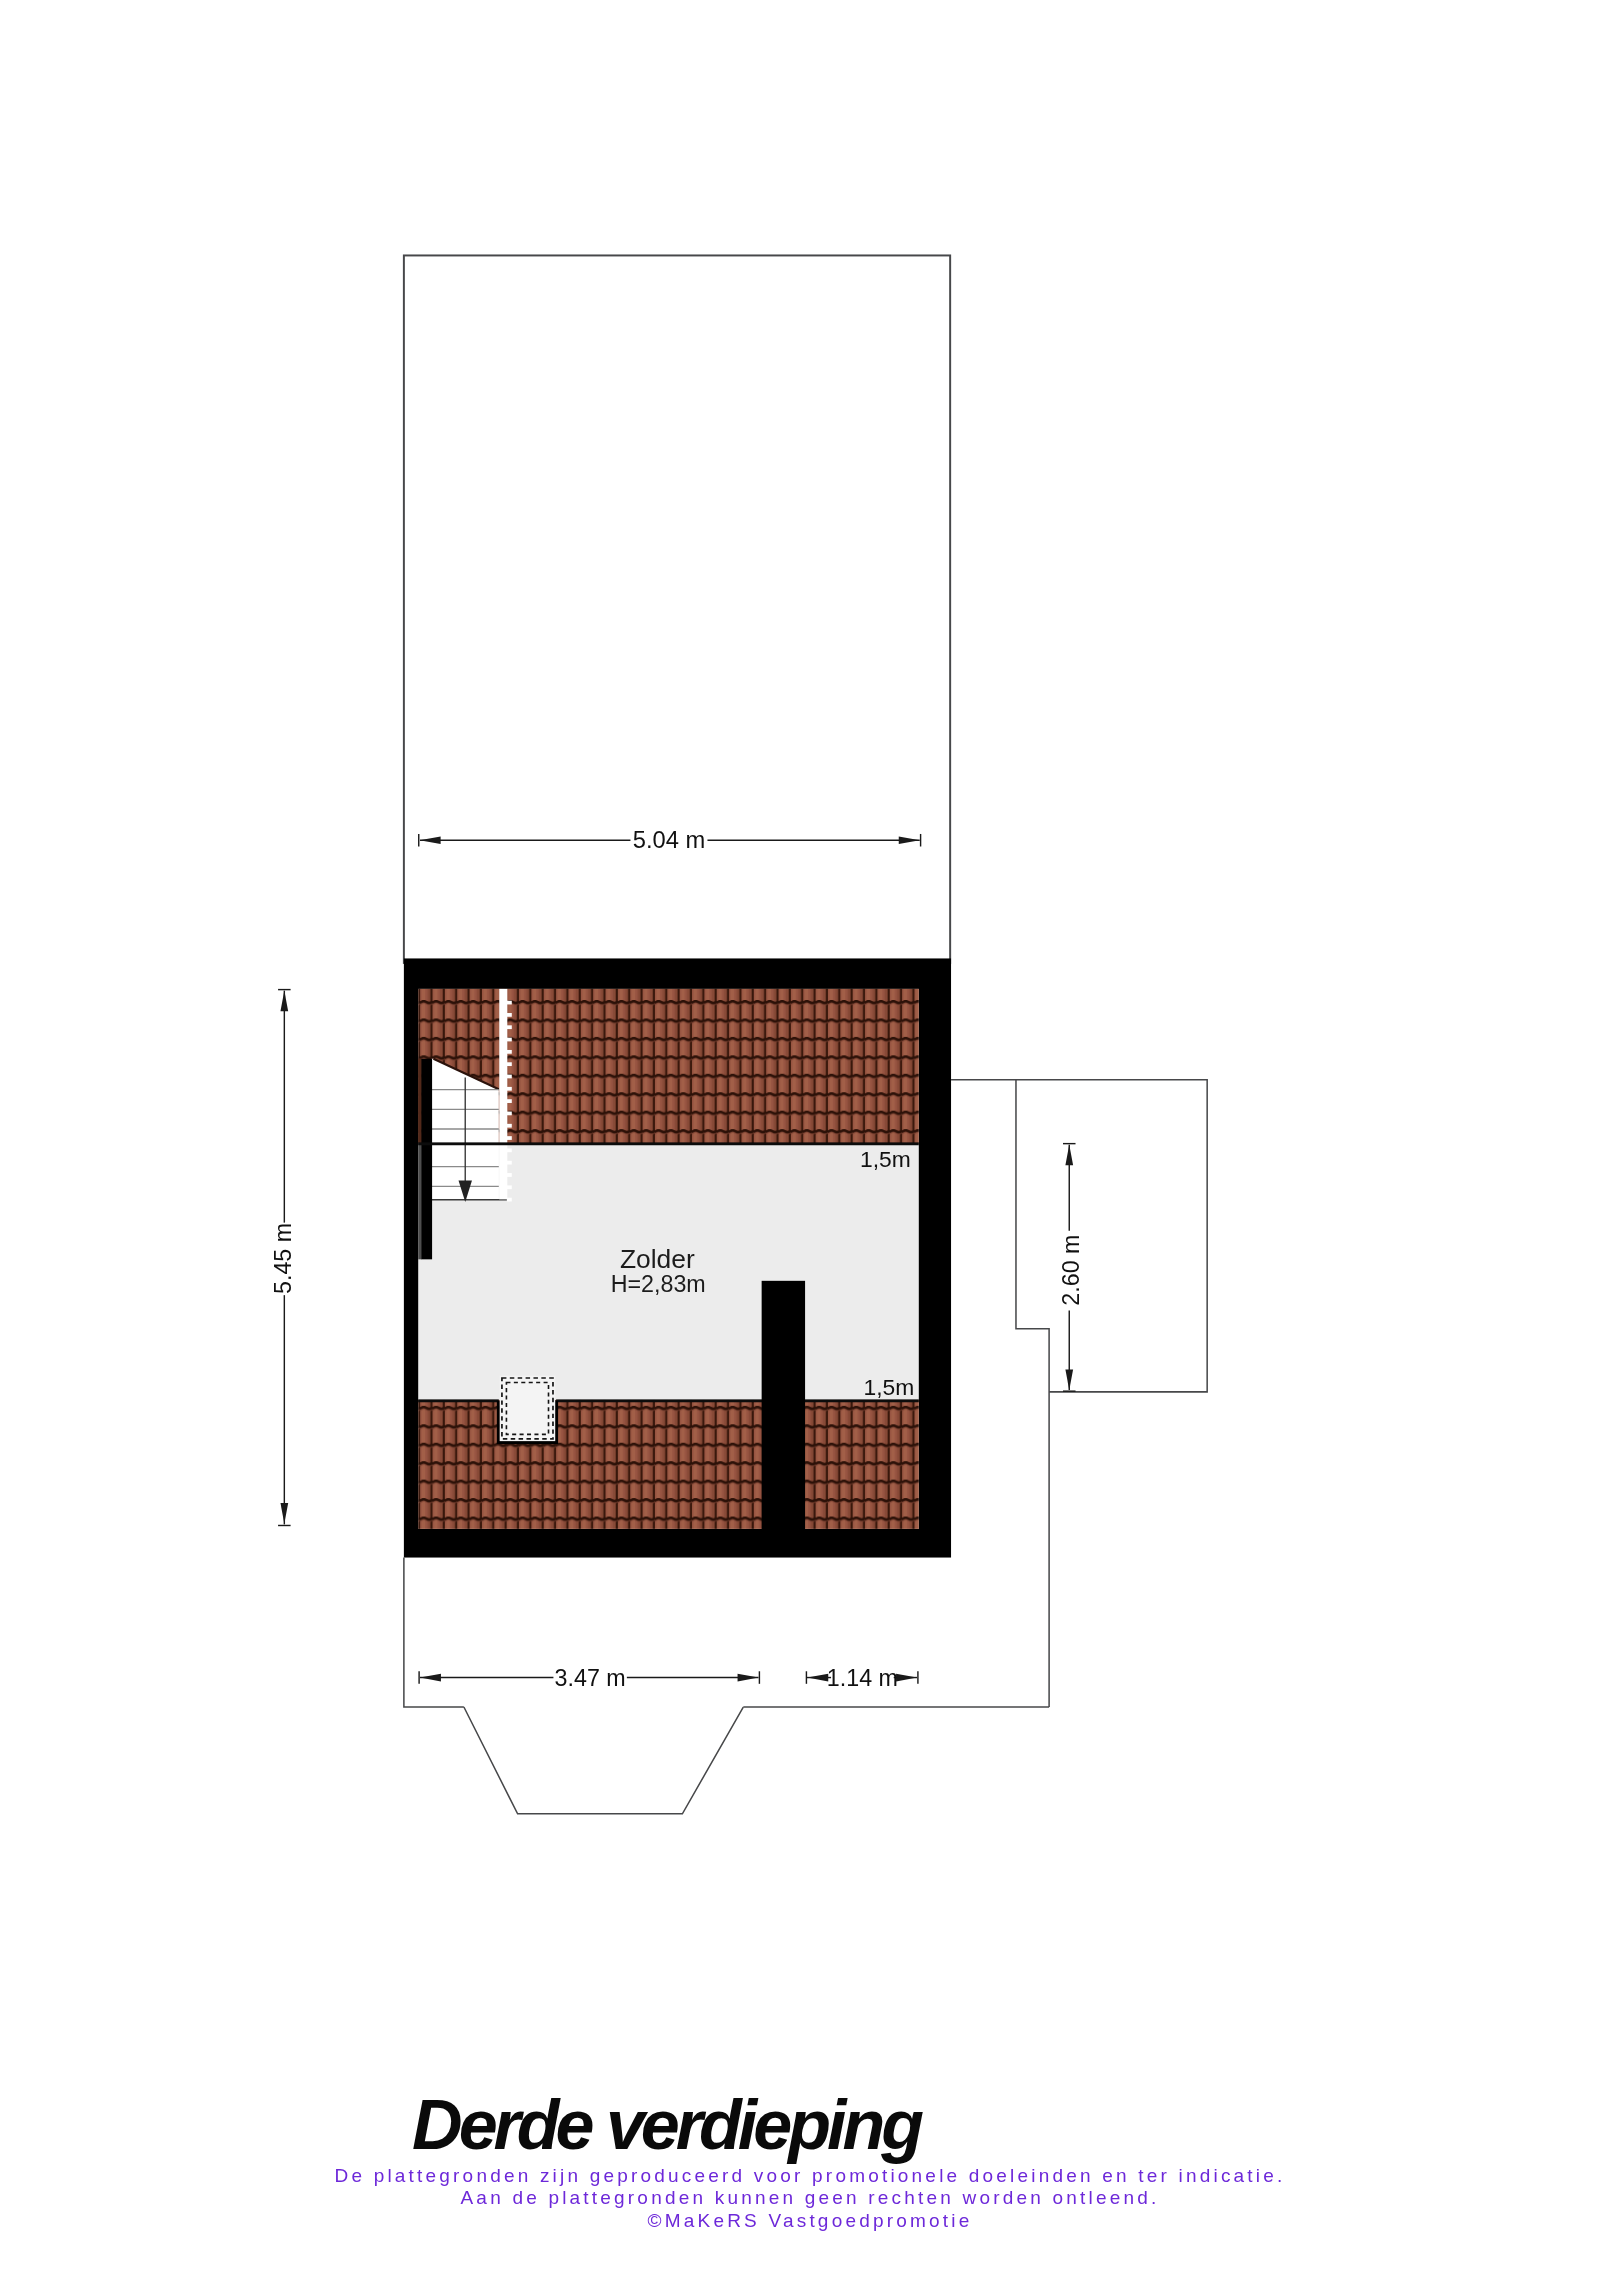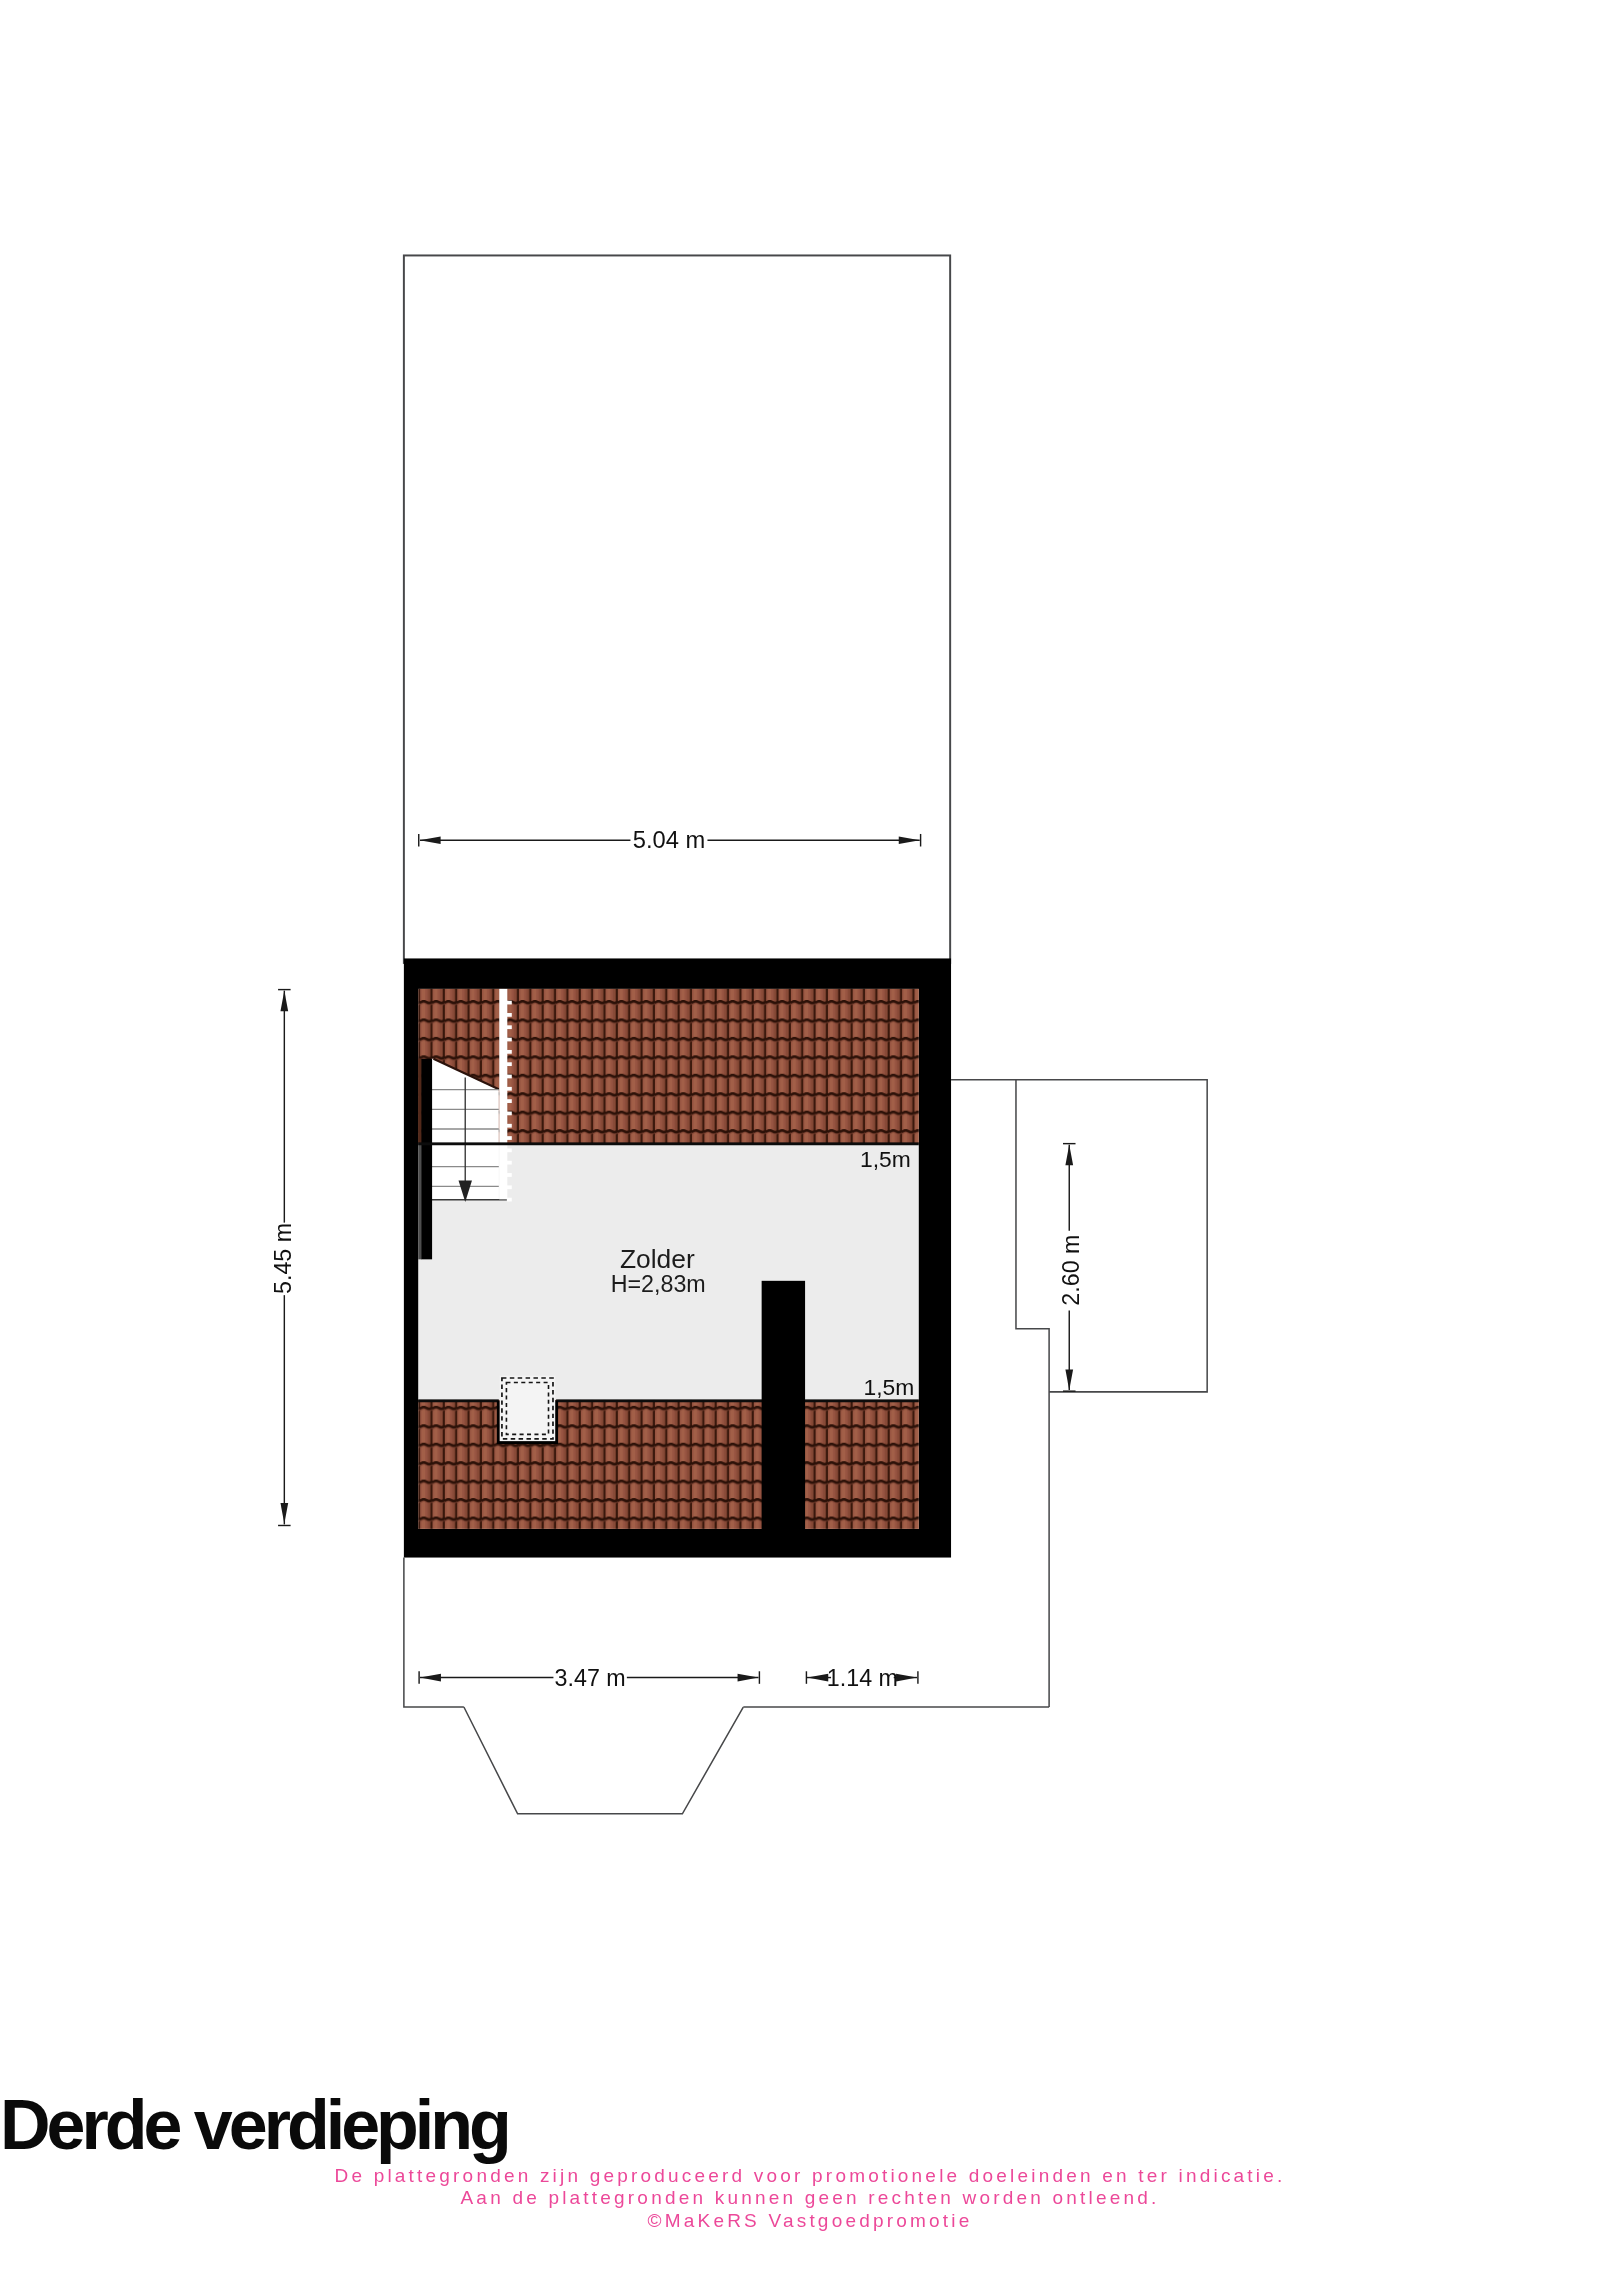--- a/index.html
+++ b/index.html
@@ -160,20 +160,20 @@
   <line x1="901" y1="1873" x2="928" y2="1873"></line>
   <line x1="998" y1="1873" x2="1024" y2="1873"></line>
   <polygon points="901.5,1873 924.9,1868.7 924.9,1877.3" stroke="none"></polygon>
   <polygon points="1024,1873 1000.6,1868.7 1000.6,1877.3" stroke="none"></polygon>
 </g>
 <text x="963" y="1882" font-size="26" text-anchor="middle" fill="#111">1.14 m</text>
 
 </svg>
 
 
-<div style="position:absolute;left:0;top:2089px;width:1332px;
-     font-size:70px;font-weight:bold;color:#0a0a0a;letter-spacing:-4px;line-height:72px;">Derde verdieping</div>
+<div style="position:absolute;left:0;top:2089px;width:1332px;text-align:center;
+     font-size:70px;font-weight:bold;color:#0a0a0a;letter-spacing:-4px;line-height:72px;font-style:italic;">Derde verdieping</div>
 
 
 <div style="position:absolute;left:0;top:2165px;width:1620px;text-align:center;
-     font-size:19px;color:#ec4899;letter-spacing:3.2px;line-height:22.4px;">De plattegronden zijn geproduceerd voor promotionele doeleinden en ter indicatie.<br>Aan de plattegronden kunnen geen rechten worden ontleend.<br>©MaKeRS Vastgoedpromotie</div>
+     font-size:19px;color:#6d28d9;letter-spacing:3.2px;line-height:22.4px;">De plattegronden zijn geproduceerd voor promotionele doeleinden en ter indicatie.<br>Aan de plattegronden kunnen geen rechten worden ontleend.<br>©MaKeRS Vastgoedpromotie</div>
 </div>
 
 
 </body></html>

